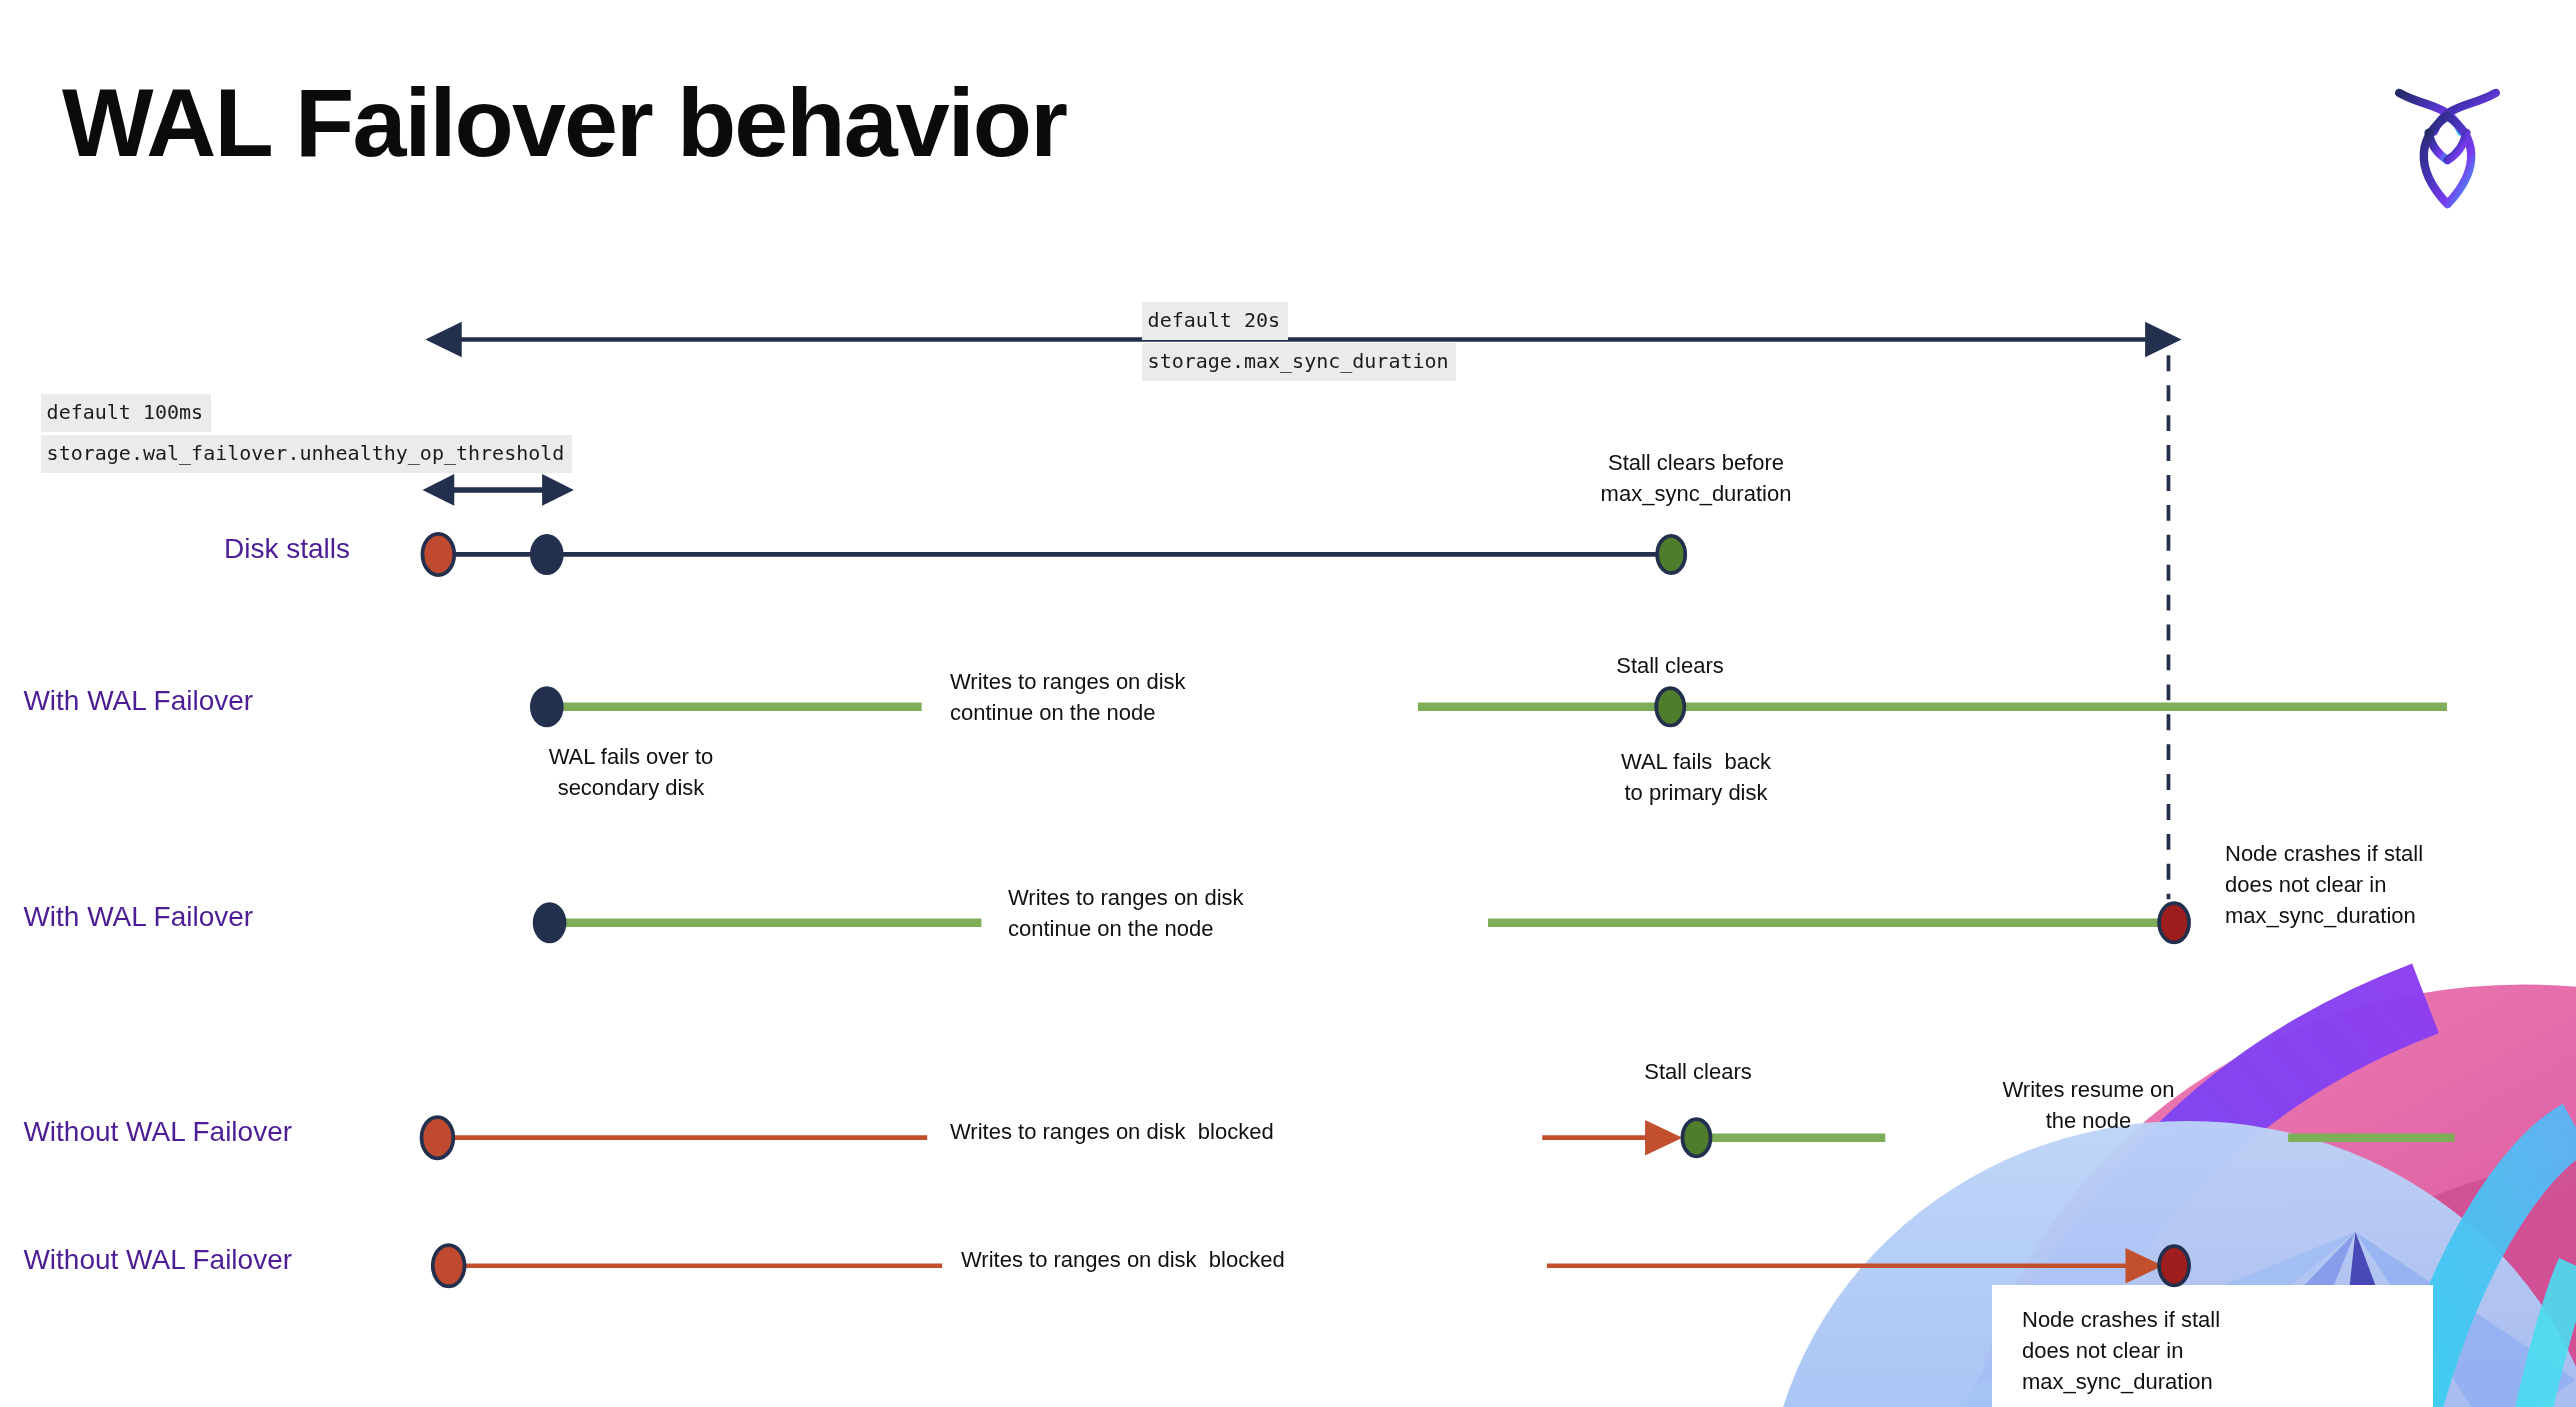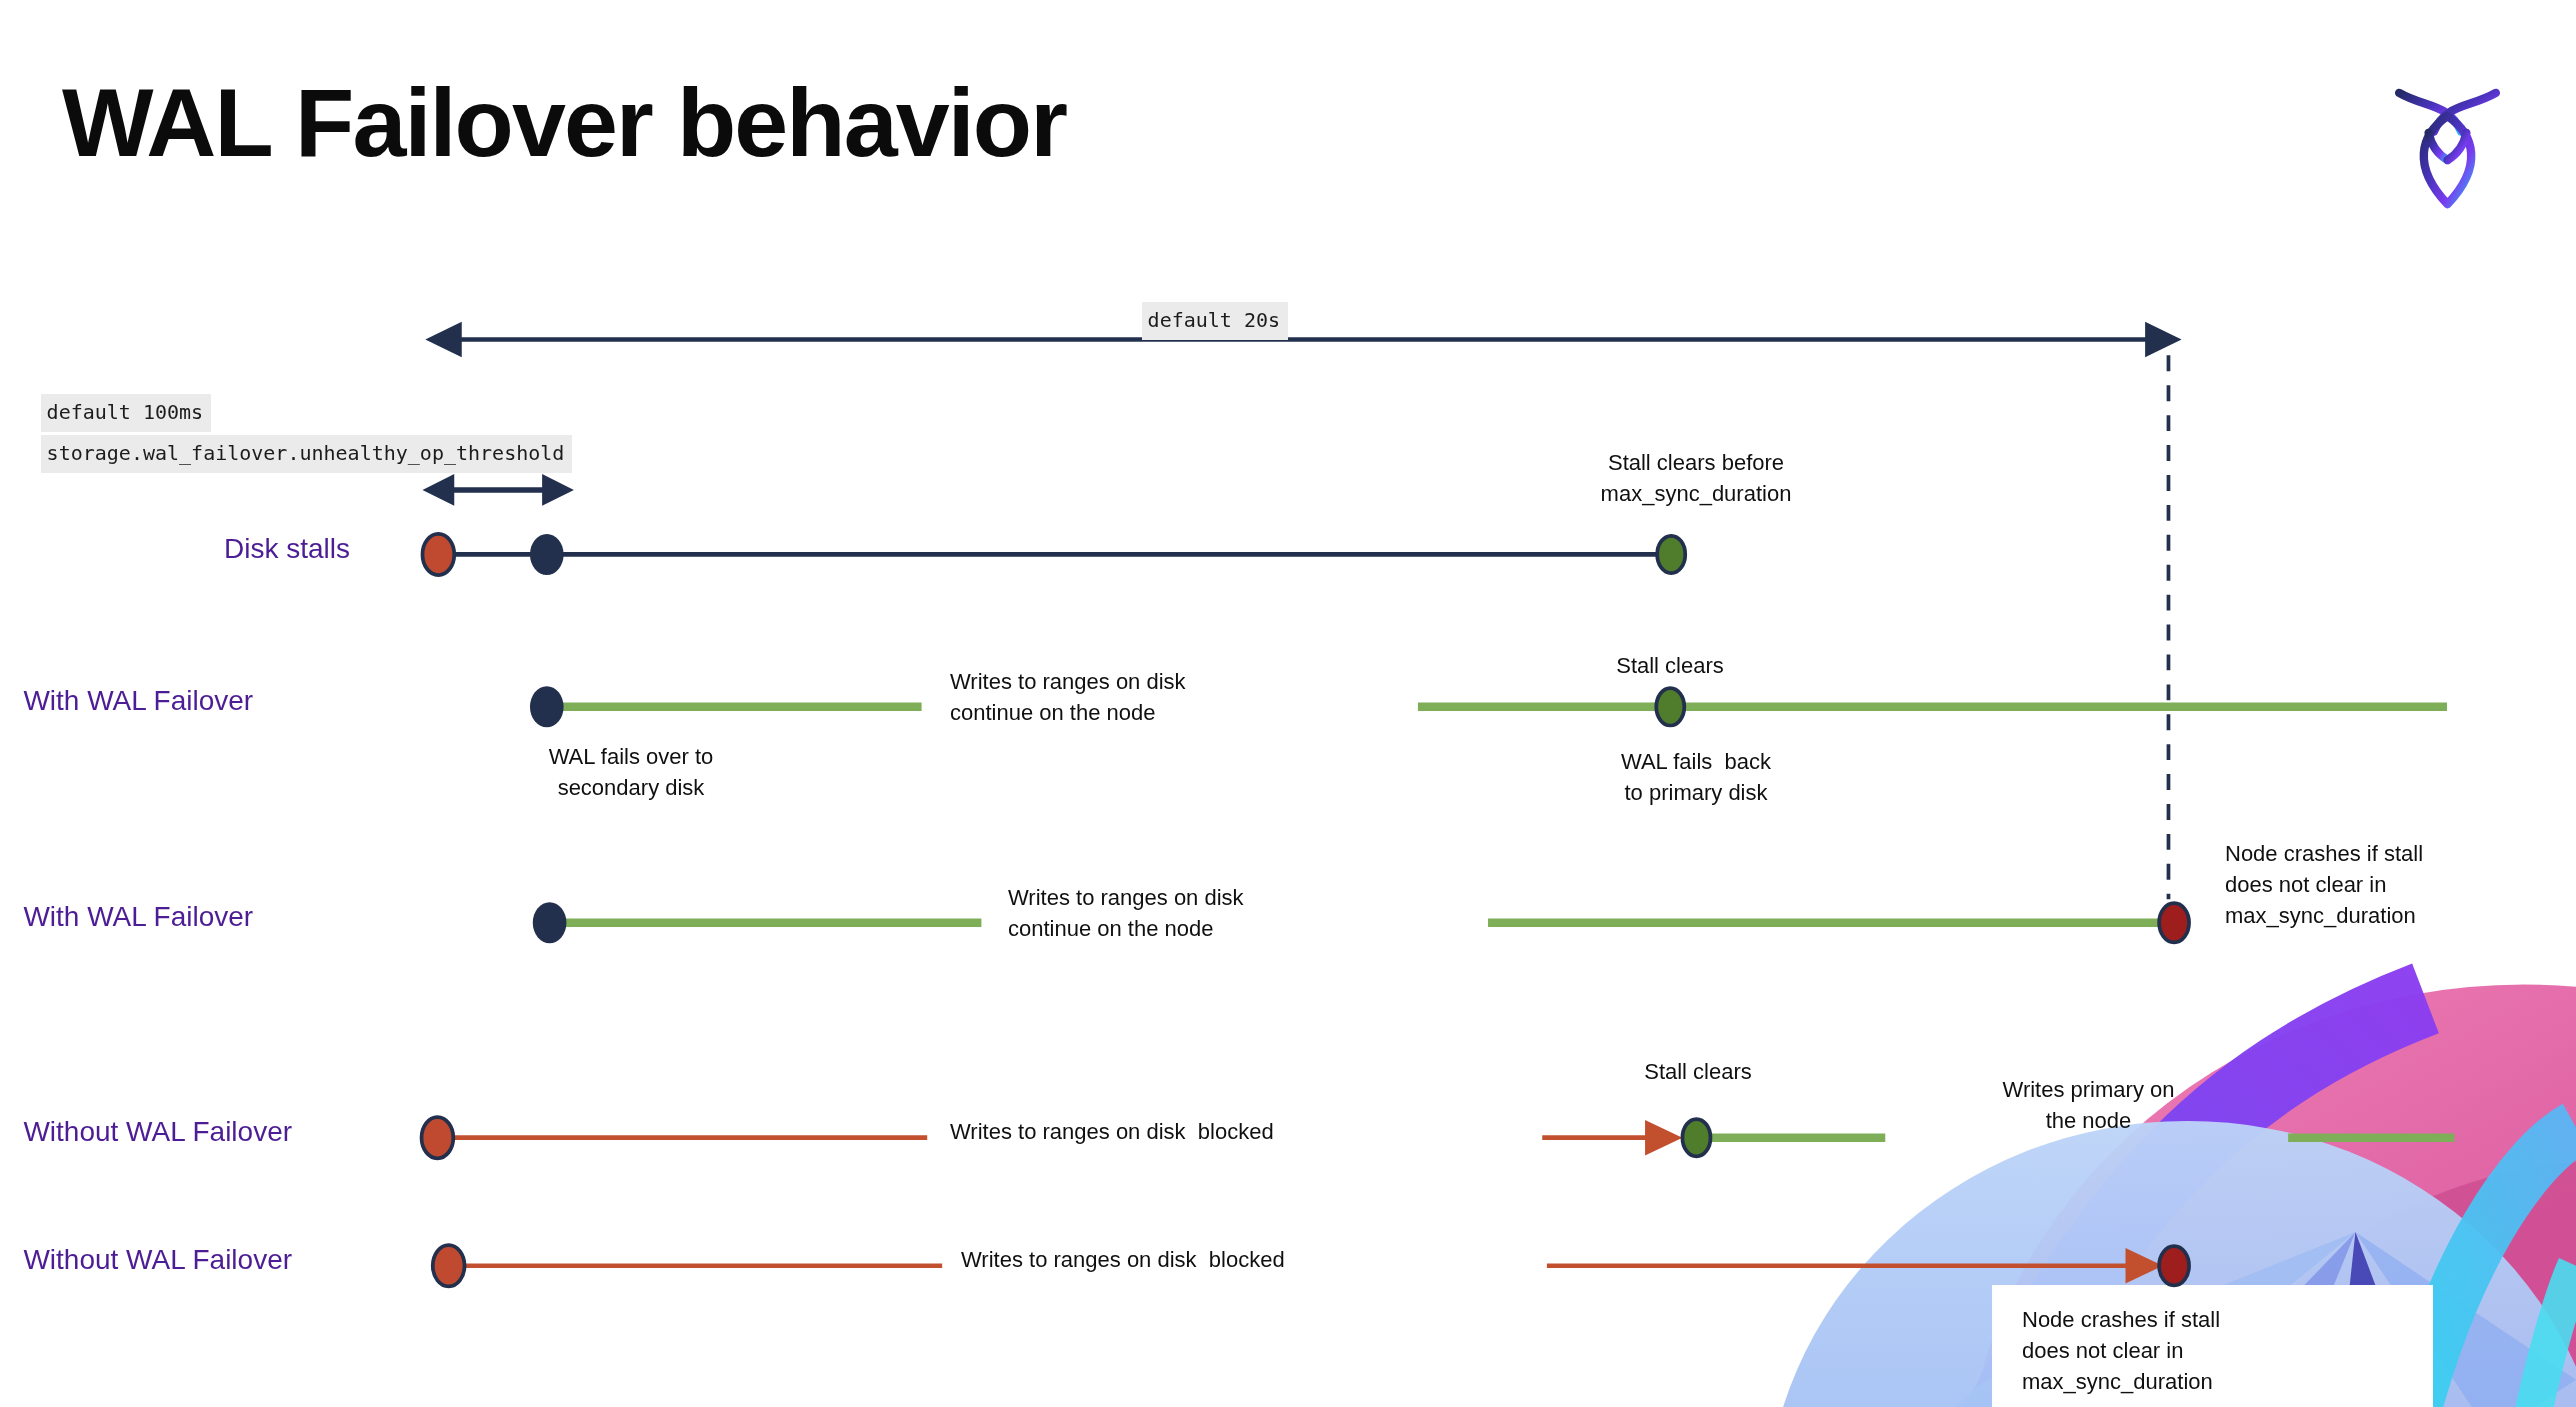--- a/index.html
+++ b/index.html
@@ -159,20 +159,21 @@
       <line x1="480" y1="1308" x2="1008" y2="1308" class="ln-red" stroke-width="5"></line>
       <line x1="1655" y1="1308" x2="2288" y2="1308" class="ln-red" stroke-width="5"></line>
       <polygon points="2314,1308 2274,1289 2274,1327" class="ah-red"></polygon>
       <ellipse cx="480" cy="1308" rx="17" ry="22" class="dot-red" stroke-width="4"></ellipse>
       <ellipse cx="2326" cy="1308" rx="16" ry="21" class="dot-crash" stroke-width="4"></ellipse>
     </g>
   </svg>
 
   <div class="abs mono-label" style="left:1142px;top:259px;">
     <span class="mono-chip">default 20s</span>
+    <span class="mono-chip">storage.max_sync_duration</span>
   </div>
 
   <div class="abs mono-label" style="left:41px;top:351px;">
     <span class="mono-chip">default 100ms</span>
     <span class="mono-chip">storage.wal_failover.unhealthy_op_threshold</span>
   </div>
 
   <div class="abs row-label" style="left:224px;top:490px;">Disk stalls</div>
   <div class="abs row-label" style="left:23.4px;top:642px;">With WAL Failover</div>
   <div class="abs row-label" style="left:23.4px;top:858px;">With WAL Failover</div>
@@ -191,21 +192,21 @@
 to primary disk</div>
 
   <div class="abs note" style="left:1008px;top:839px;">Writes to ranges on disk
 continue on the node</div>
   <div class="abs note" style="left:2225px;top:795px;width:351px;">Node crashes if stall
 does not clear in
 max_sync_duration</div>
 
   <div class="abs note" style="left:950px;top:1073px;">Writes to ranges on disk  blocked</div>
   <div class="abs note center" style="left:1581px;top:1013px;width:234px;">Stall clears</div>
-  <div class="abs note center" style="left:1924px;top:1031px;width:329px;">Writes primary on
+  <div class="abs note center" style="left:1924px;top:1031px;width:329px;">Writes resume on
 the node</div>
 
   <div class="abs note" style="left:961px;top:1201px;">Writes to ranges on disk  blocked</div>
   <div class="abs note" style="left:2022px;top:1261px;width:393px;z-index:6;">Node crashes if stall
 does not clear in
 max_sync_duration</div>
 
 </div>
 
 

